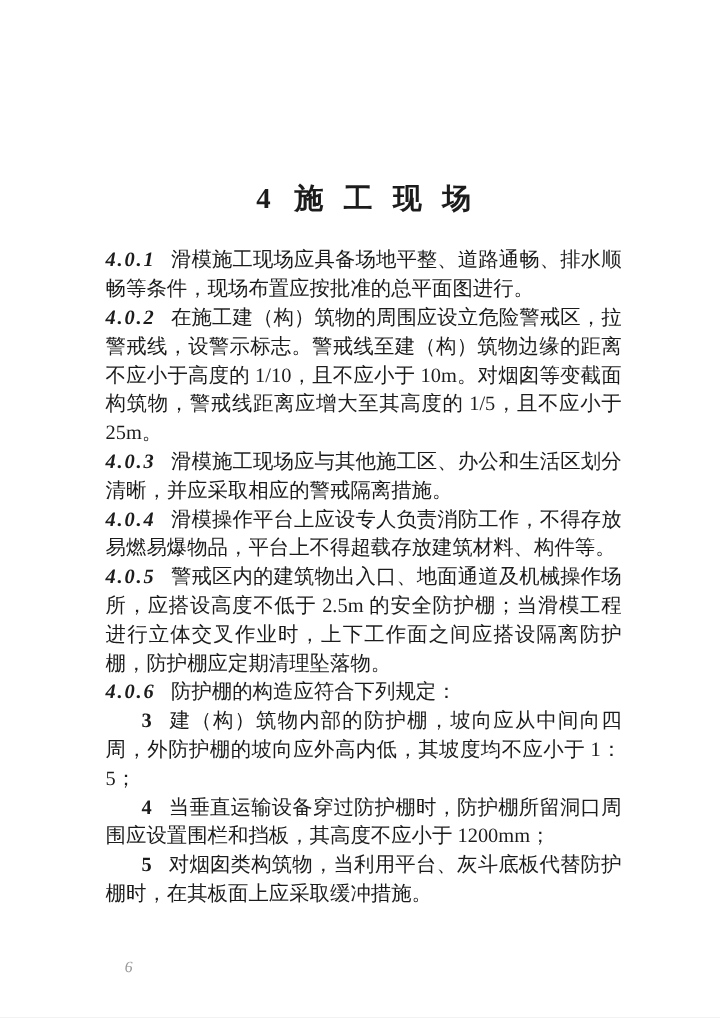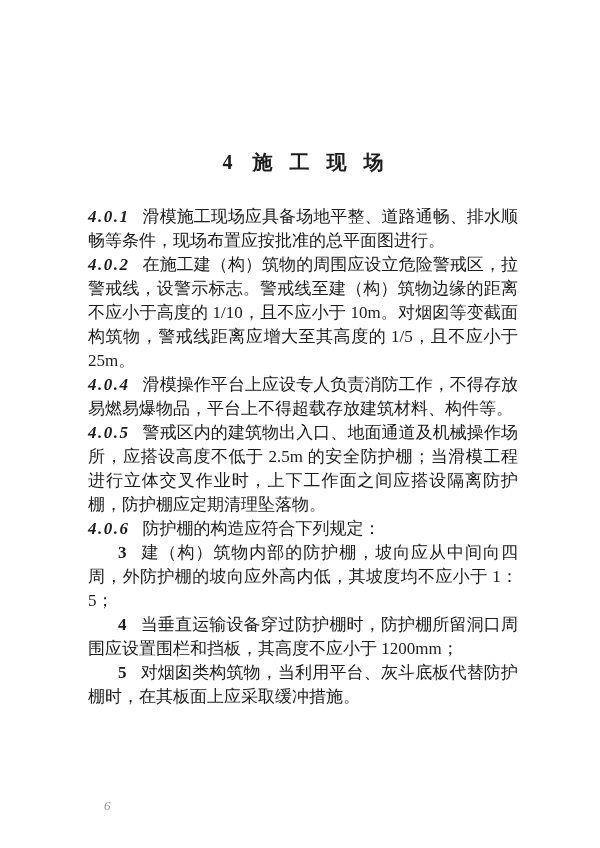--- a/index.html
+++ b/index.html
@@ -16,21 +16,21 @@
     overflow: hidden;
     font-family: "Liberation Serif", "DejaVu Serif", serif;
     color: #1c1c1c;
   }
   .chapter-title {
     position: absolute;
     top: 149px;
     left: 88px;
     width: 430px;
     text-align: center;
-    font-size: 20px;
+    font-size: 24px;
     font-weight: 700;
     white-space: nowrap;
   }
   .chapter-title .t-num {
     margin-right: 20px;
     letter-spacing: 0;
   }
   .chapter-title .t-text {
     letter-spacing: 17px;
     margin-right: -17px; 
@@ -79,20 +79,21 @@
   <div class="chapter-title">
     <span class="t-num">4</span><span class="t-text">施工现场</span>
   </div>
 
   <div class="content">
 
     <p class="clause"><span class="cnum">4.0.1</span><span class="ctext">滑模施工现场应具备场地平整、道路通畅、排水顺畅等条件，现场布置应按批准的总平面图进行。</span></p>
 
     <p class="clause"><span class="cnum">4.0.2</span><span class="ctext">在施工建（构）筑物的周围应设立危险警戒区，拉警戒线，设警示标志。警戒线至建（构）筑物边缘的距离不应小于高度的 1/10，且不应小于 10m。对烟囱等变截面构筑物，警戒线距离应增大至其高度的 1/5，且不应小于 25m。</span></p>
 
+    <p class="clause"><span class="cnum">4.0.3</span><span class="ctext">滑模施工现场应与其他施工区、办公和生活区划分清晰，并应采取相应的警戒隔离措施。</span></p>
 
     <p class="clause"><span class="cnum">4.0.4</span><span class="ctext">滑模操作平台上应设专人负责消防工作，不得存放易燃易爆物品，平台上不得超载存放建筑材料、构件等。</span></p>
 
     <p class="clause"><span class="cnum">4.0.5</span><span class="ctext">警戒区内的建筑物出入口、地面通道及机械操作场所，应搭设高度不低于 2.5m 的安全防护棚；当滑模工程进行立体交叉作业时，上下工作面之间应搭设隔离防护棚，防护棚应定期清理坠落物。</span></p>
 
     <p class="clause"><span class="cnum">4.0.6</span><span class="ctext">防护棚的构造应符合下列规定：</span></p>
 
 
 
     <p class="sub"><span class="inum">3</span><span class="itext">建（构）筑物内部的防护棚，坡向应从中间向四周，外防护棚的坡向应外高内低，其坡度均不应小于 1：5；</span></p>

